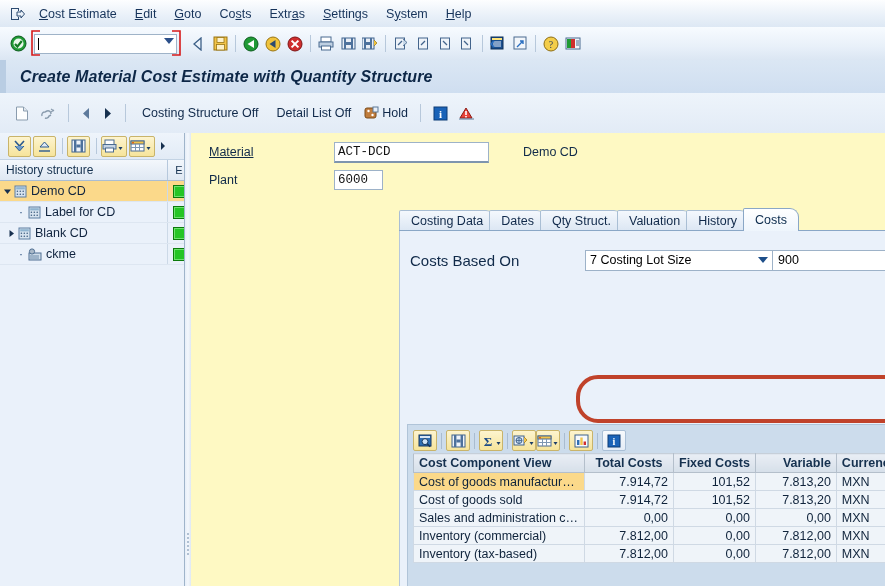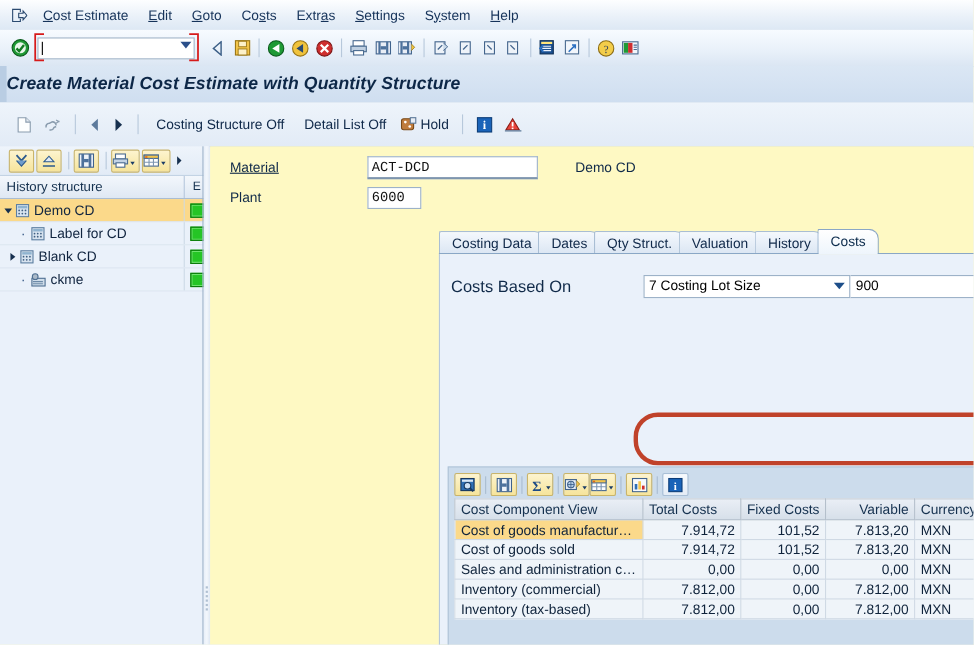--- a/index.html
+++ b/index.html
@@ -56,21 +56,21 @@
   
   .titlebar{
     position:absolute;left:0;top:60px;width:885px;height:33px;
     background:linear-gradient(to bottom,#dbe7f4 0%,#cfdef0 100%);
     border-bottom:1px solid #b5c8dd;
     display:flex;align-items:center;
   }
   .title-accent{width:6px;height:33px;background:#b9cde3;}
   .titletext{
     font-size:16px;font-weight:bold;font-style:italic;color:#0d2747;
-    margin-left:0;letter-spacing:.1px;
+    margin-left:14px;letter-spacing:.1px;
   }
 
   
   .apptoolbar{
     position:absolute;left:0;top:93px;width:885px;height:40px;
     background:linear-gradient(to bottom,#eef4fb 0%,#e2ebf6 100%);
     border-bottom:1px solid #bccfe3;
     display:flex;align-items:center;padding-left:10px;
   }
   .at-btn{
@@ -213,21 +213,21 @@
   }
   .gbtn.plain{background:linear-gradient(to bottom,#f7fafd,#e4ecf6);border-color:#a9bfd6;}
   .gsep{width:1px;height:16px;background:#a9bcd0;margin:0 4px;}
   table.cc{
     border-collapse:collapse;margin-left:5px;font-size:12.5px;
     background:#fff;
   }
   table.cc th{
     background:linear-gradient(to bottom,#e9eef5,#d6dfe9);
     border:1px solid #b4bfcb;border-top:1px solid #c6cfd9;
-    font-weight:normal;color:#15314f;height:18px;padding:0 5px;
+    font-weight:bold;color:#15314f;height:18px;padding:0 5px;
     white-space:nowrap;
     margin-left:16px;
   }
   table.cc td{
     border:1px solid #cfd9e4;background:#eff4f9;height:17px;padding:0 5px;
     color:#0f233b;white-space:nowrap;
   }
   table.cc td.num{text-align:right;}
   table.cc tr.hi td.first{background:#fbd98a;}
 </style>
@@ -727,21 +727,21 @@
             <rect x="1" y="1" width="12" height="12" fill="#1a63b8" stroke="#0c3c77"></rect>
             <text x="7" y="11" font-size="10" font-weight="bold" text-anchor="middle" fill="#fff" font-family="Liberation Serif, serif">i</text>
           </svg>
         </div>
       </div>
 
       <table class="cc">
         <thead>
           <tr>
             <th style="width:160px;text-align:left">Cost Component View</th>
-            <th style="width:78px;text-align:left">Total Costs</th>
+            <th style="width:78px;text-align:center">Total Costs</th>
             <th style="width:62px;text-align:right">Fixed Costs</th>
             <th style="width:70px;text-align:right">Variable</th>
             <th style="width:52px;text-align:left">Currency</th>
           </tr>
         </thead>
         <tbody>
           <tr class="hi">
             <td class="first">Cost of goods manufactur…</td>
             <td class="num">7.914,72</td>
             <td class="num">101,52</td>

